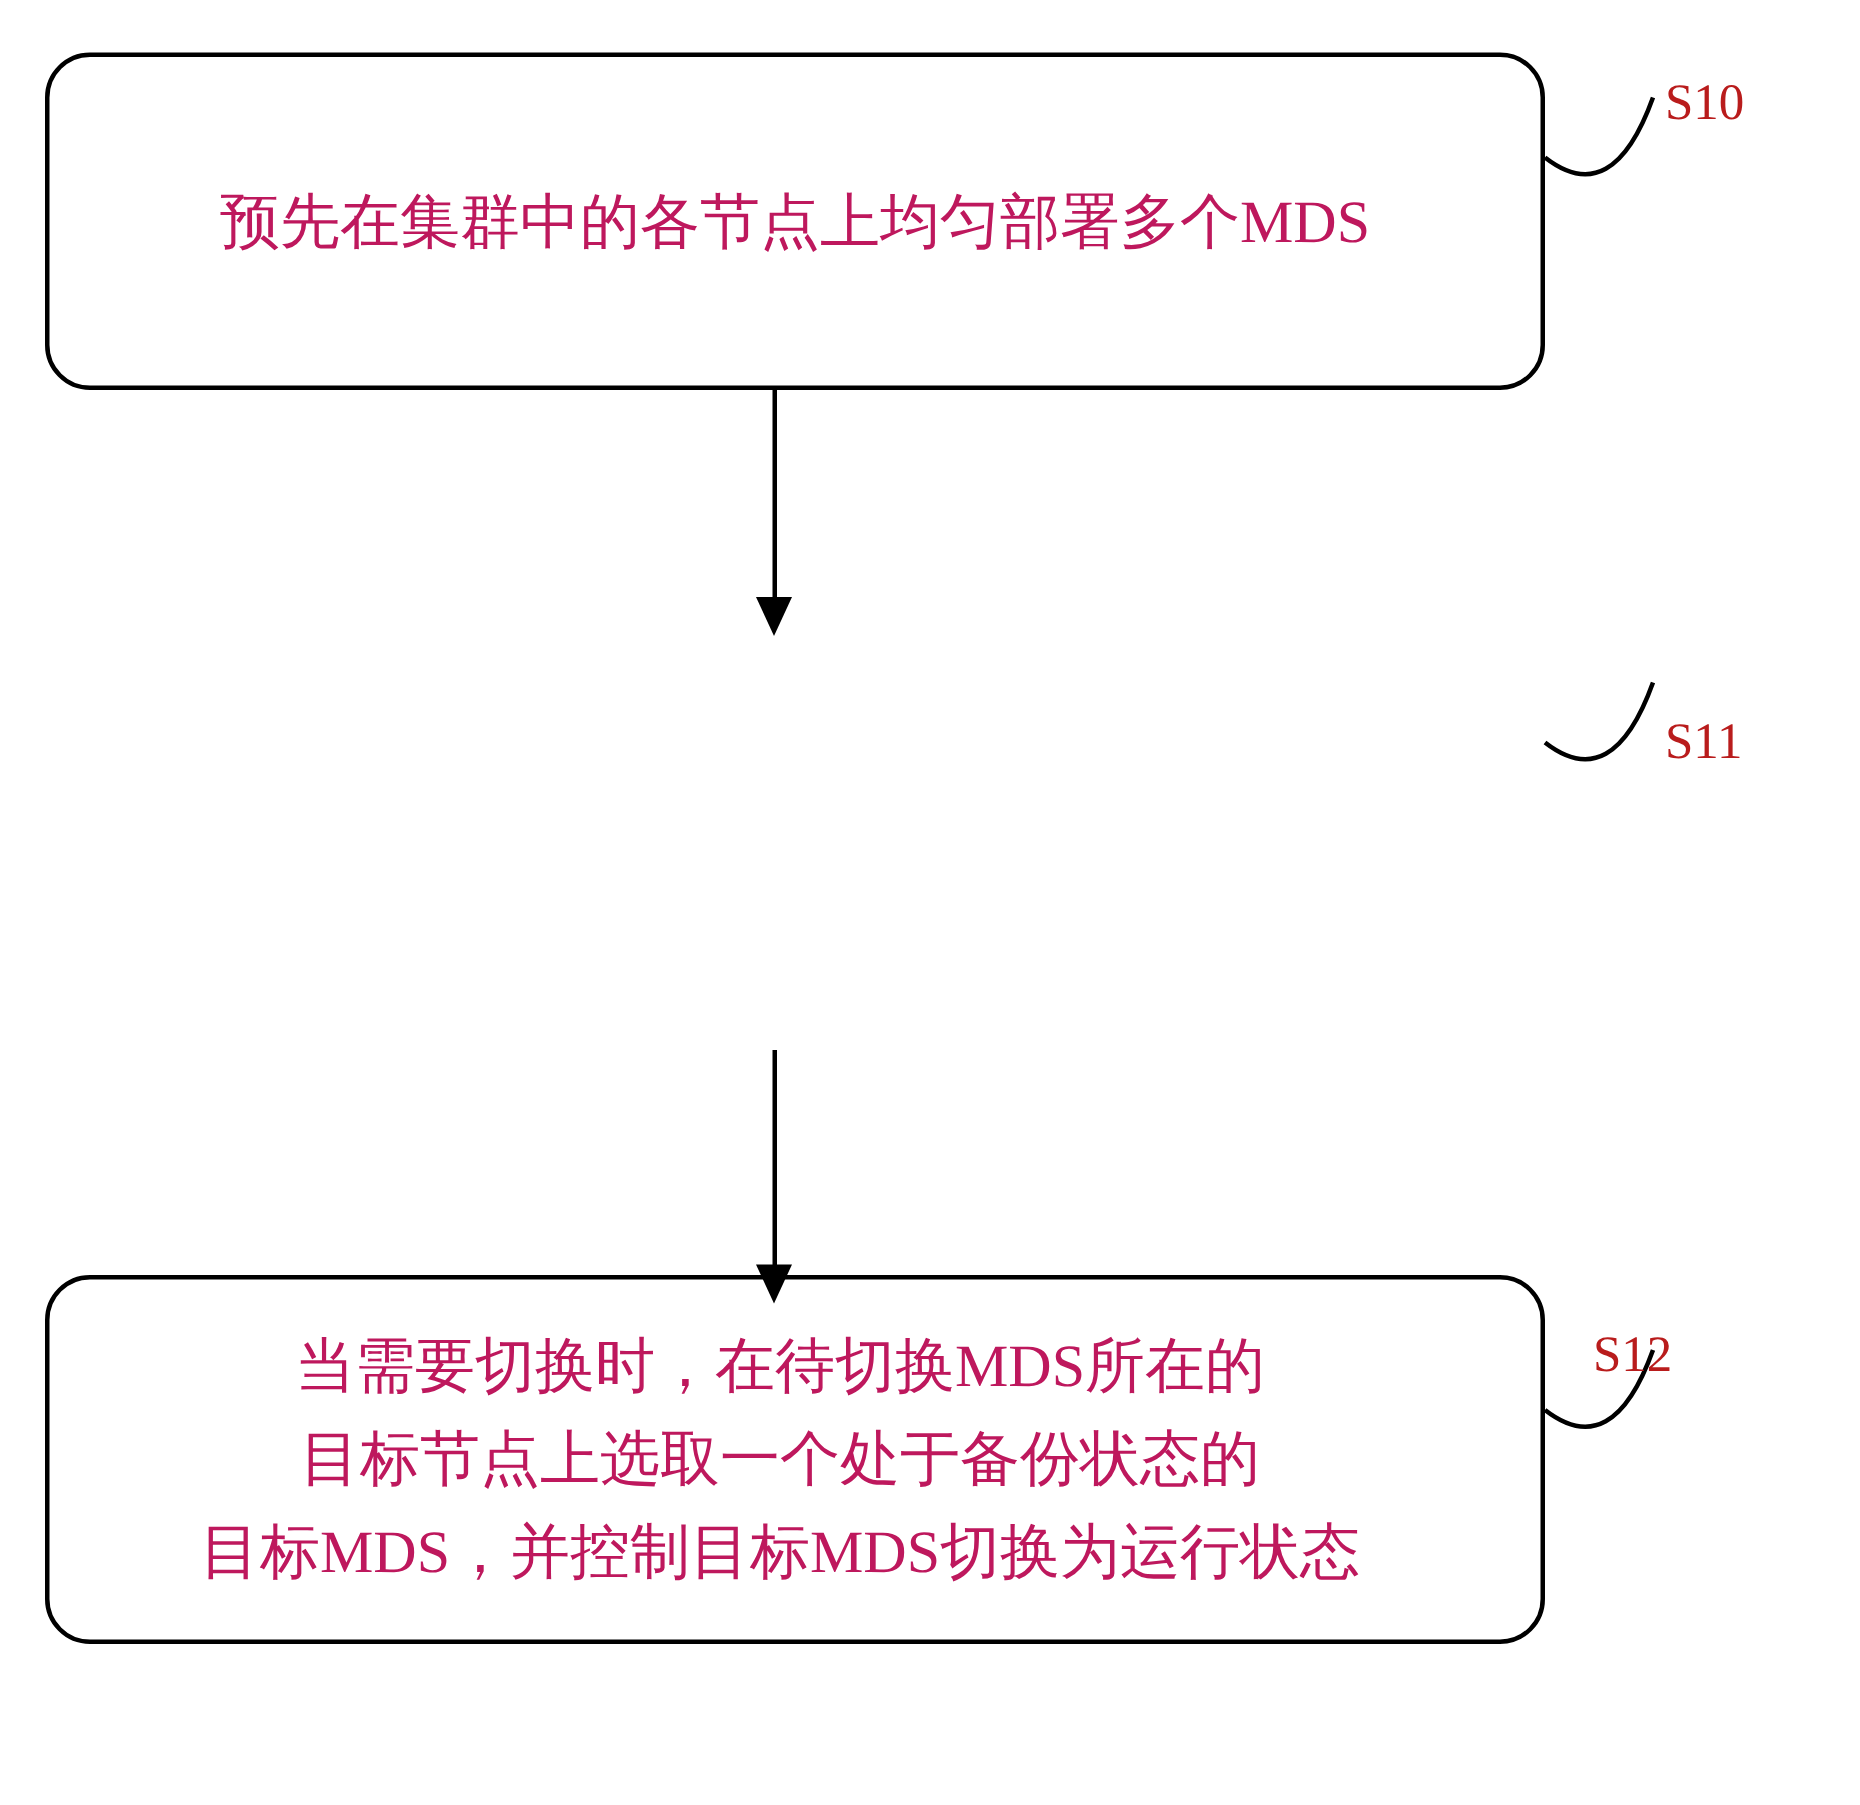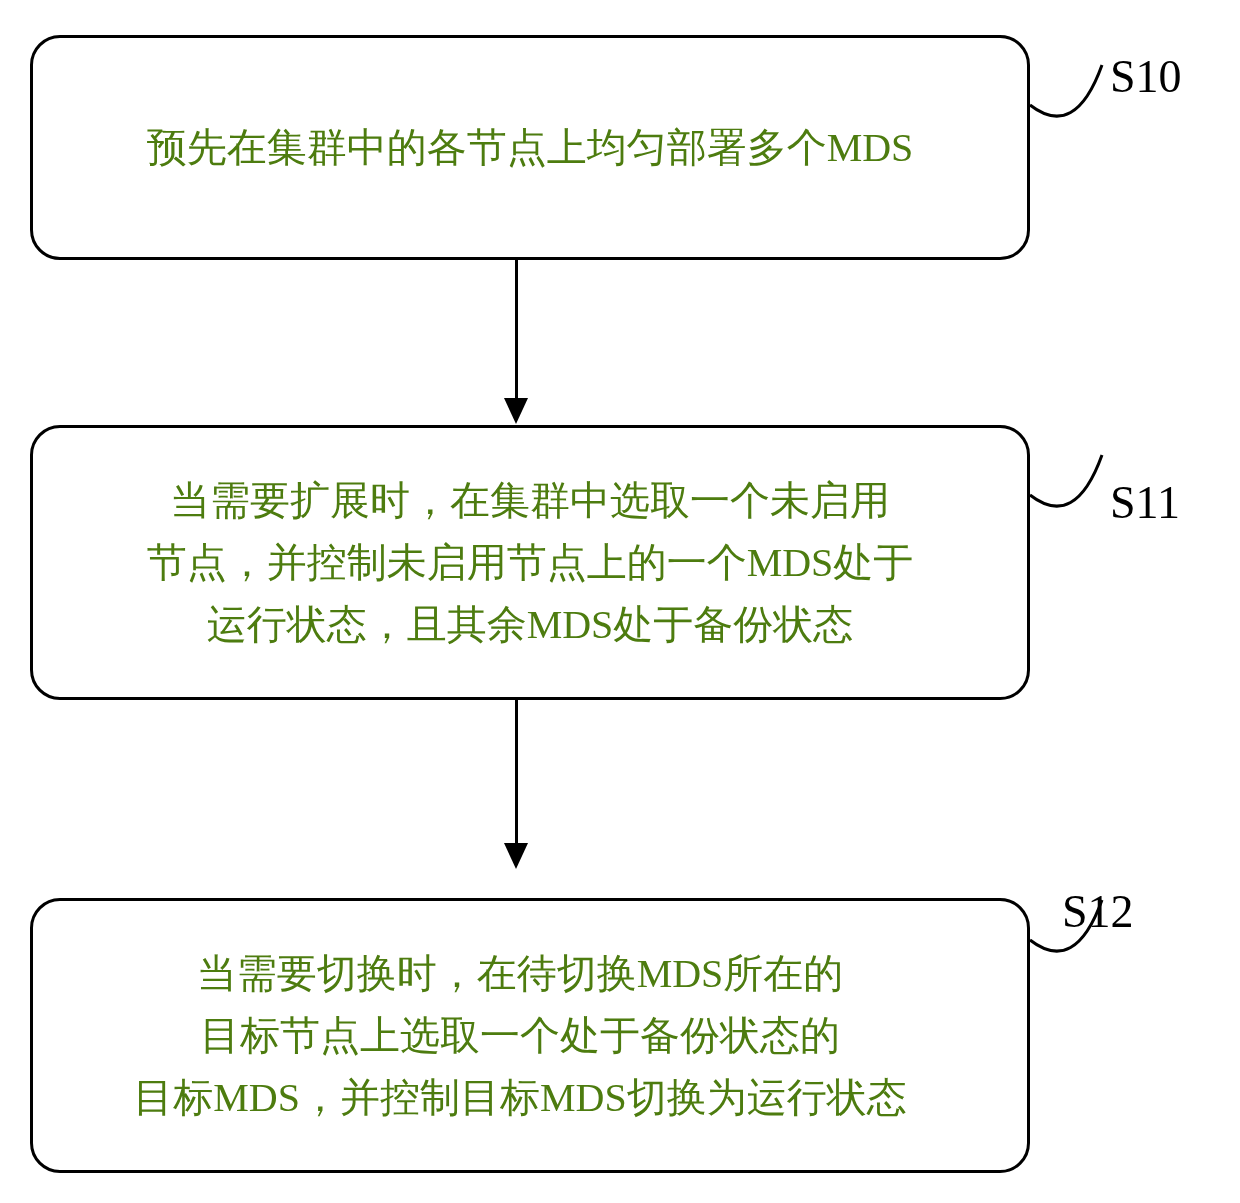--- a/index.html
+++ b/index.html
@@ -18,29 +18,29 @@
     position: absolute;
     border: 3px solid #000000;
     border-radius: 30px;
     box-sizing: border-box;
     display: flex;
     align-items: center;
     justify-content: center;
     text-align: center;
     font-size: 40px;
     line-height: 1.55;
-    color: #4d7c0f;
+    color: #be185d;
     padding: 10px 40px;
     white-space: pre-line;
   }
   .label {
     position: absolute;
     font-family: "Times New Roman", "SimHei", serif;
-    font-size: 46px;
-    color: #000000;
+    font-size: 34px;
+    color: #b91c1c;
     white-space: nowrap;
   }
   .connector {
     position: absolute;
     left: 515px;
     width: 3px;
     background: #000000;
   }
   .arrowhead {
     position: absolute;
@@ -64,34 +64,29 @@
     <span>预先在集群中的各节点上均匀部署多个MDS</span>
   </div>
   <svg class="hook" style="left:1030px; top:65px;" width="90" height="80">
     <path d="M0 40 Q45 75 72 0" stroke="#000" stroke-width="3" fill="none"></path>
   </svg>
   <div class="label" style="left:1110px; top:50px;">S10</div>
 
   <div class="connector" style="top:260px; height:140px;"></div>
   <div class="arrowhead" style="left:504px; top:398px;"></div>
 
-  <div class="fbox" style="left:30px; top:425px; width:1000px; height:275px;">
-    <span>当需要扩展时，在集群中选取一个未启用
-节点，并控制未启用节点上的一个MDS处于
-运行状态，且其余MDS处于备份状态</span>
-  </div>
   <svg class="hook" style="left:1030px; top:455px;" width="90" height="80">
     <path d="M0 40 Q45 75 72 0" stroke="#000" stroke-width="3" fill="none"></path>
   </svg>
   <div class="label" style="left:1110px; top:440px;margin-top:36px;">S11</div>
 
   <div class="connector" style="top:700px; height:145px;"></div>
   <div class="arrowhead" style="left:504px; top:843px;"></div>
 
-  <div class="fbox" style="left:30px; top:898px; width:1000px; height:275px;padding-left:20px;">
+  <div class="fbox" style="left:30px; top:850px; width:1000px; height:246px;padding-left:20px;">
     <span>当需要切换时，在待切换MDS所在的
 目标节点上选取一个处于备份状态的
 目标MDS，并控制目标MDS切换为运行状态</span>
   </div>
   <svg class="hook" style="left:1030px; top:900px;" width="90" height="80">
     <path d="M0 40 Q45 75 72 0" stroke="#000" stroke-width="3" fill="none"></path>
   </svg>
   <div class="label" style="left:1062px; top:885px;">S12</div>
 
 </div>

